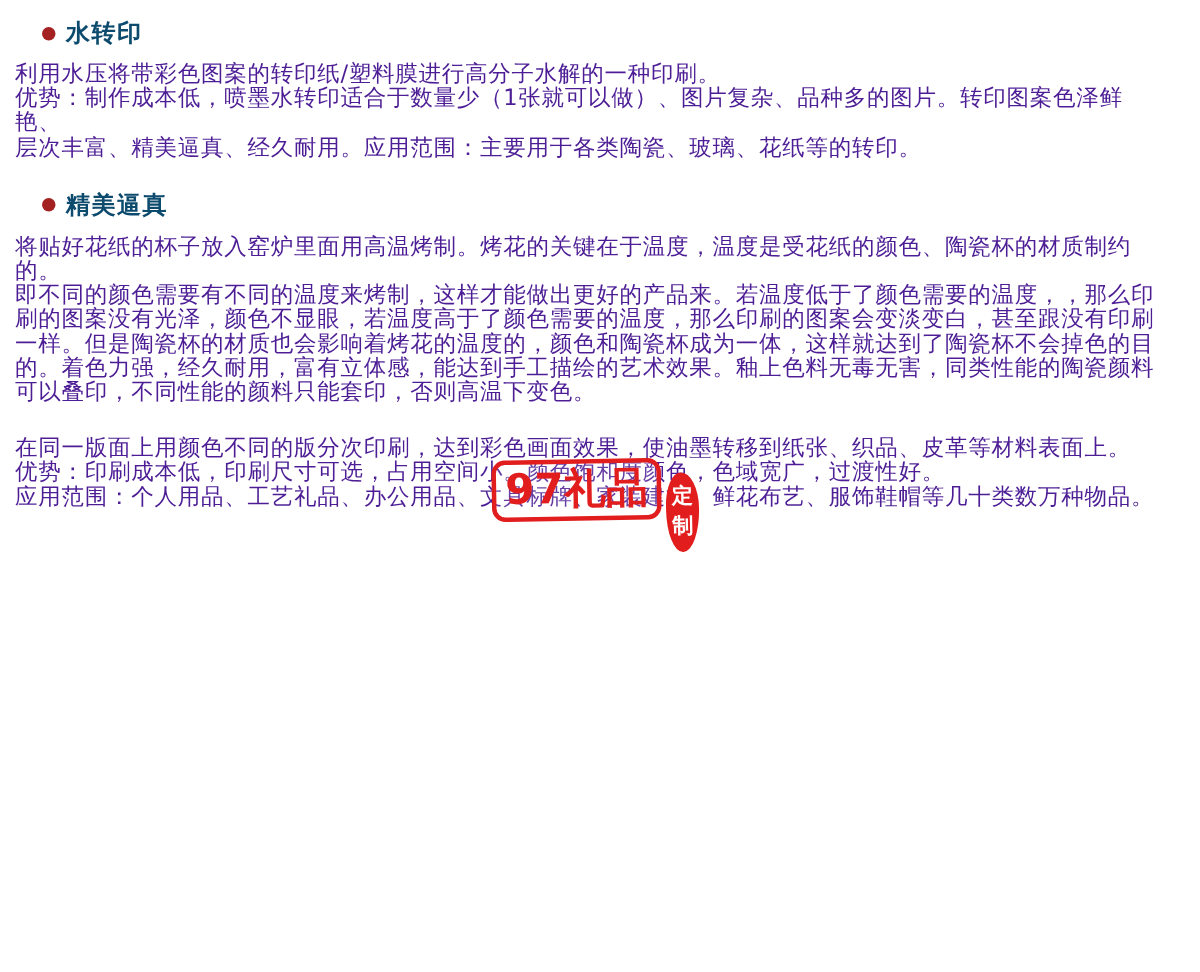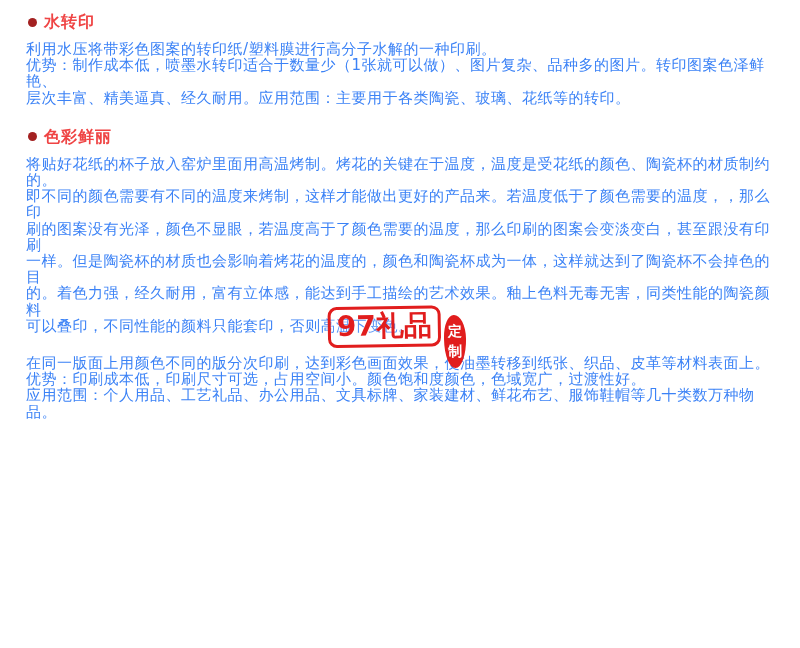--- a/index.html
+++ b/index.html
@@ -18,30 +18,30 @@
     padding-left:28px;
     height:20px;
     margin-bottom:9px;
   }
   .bullet{
     width:9px;height:9px;border-radius:50%;
     background:#a32121;
     margin-right:7px;flex:0 0 auto;
   }
   .sec-title{
-    color:#ef4444;
+    color:#0c4a6e;
     font-size:16px;font-weight:bold;
     letter-spacing:1px;
     line-height:1;
   }
   .sec-body{
-    padding-left:26px;
+    padding-left:10px;
     width:772px;
     box-sizing:border-box;
-    color:#3b82f6;
+    color:#4c1d95;
     font-size:15px;
     line-height:16.2px;
     letter-spacing:0.5px;
     white-space:pre-line;
   }
   
   .wm{
     position:absolute;top:306px;left:328px;
     display:flex;align-items:flex-start;
     transform:rotate(-1deg);
@@ -84,21 +84,21 @@
 优势：制作成本低，喷墨水转印适合于数量少（1张就可以做）、图片复杂、品种多的图片。转印图案色泽鲜艳、
 层次丰富、精美逼真、经久耐用。应用范围：主要用于各类陶瓷、玻璃、花纸等的转印。</div>
   </div>
 
   <div class="section">
   </div>
 
   <div class="section">
     <div class="sec-head">
       <span class="bullet"></span>
-      <span class="sec-title">色彩鲜丽</span>
+      <span class="sec-title">精美逼真</span>
     </div>
     <div class="sec-body">将贴好花纸的杯子放入窑炉里面用高温烤制。烤花的关键在于温度，温度是受花纸的颜色、陶瓷杯的材质制约的。
 即不同的颜色需要有不同的温度来烤制，这样才能做出更好的产品来。若温度低于了颜色需要的温度，，那么印
 刷的图案没有光泽，颜色不显眼，若温度高于了颜色需要的温度，那么印刷的图案会变淡变白，甚至跟没有印刷
 一样。但是陶瓷杯的材质也会影响着烤花的温度的，颜色和陶瓷杯成为一体，这样就达到了陶瓷杯不会掉色的目
 的。着色力强，经久耐用，富有立体感，能达到手工描绘的艺术效果。釉上色料无毒无害，同类性能的陶瓷颜料
 可以叠印，不同性能的颜料只能套印，否则高温下变色。</div>
   </div>
 
   <div class="section">

